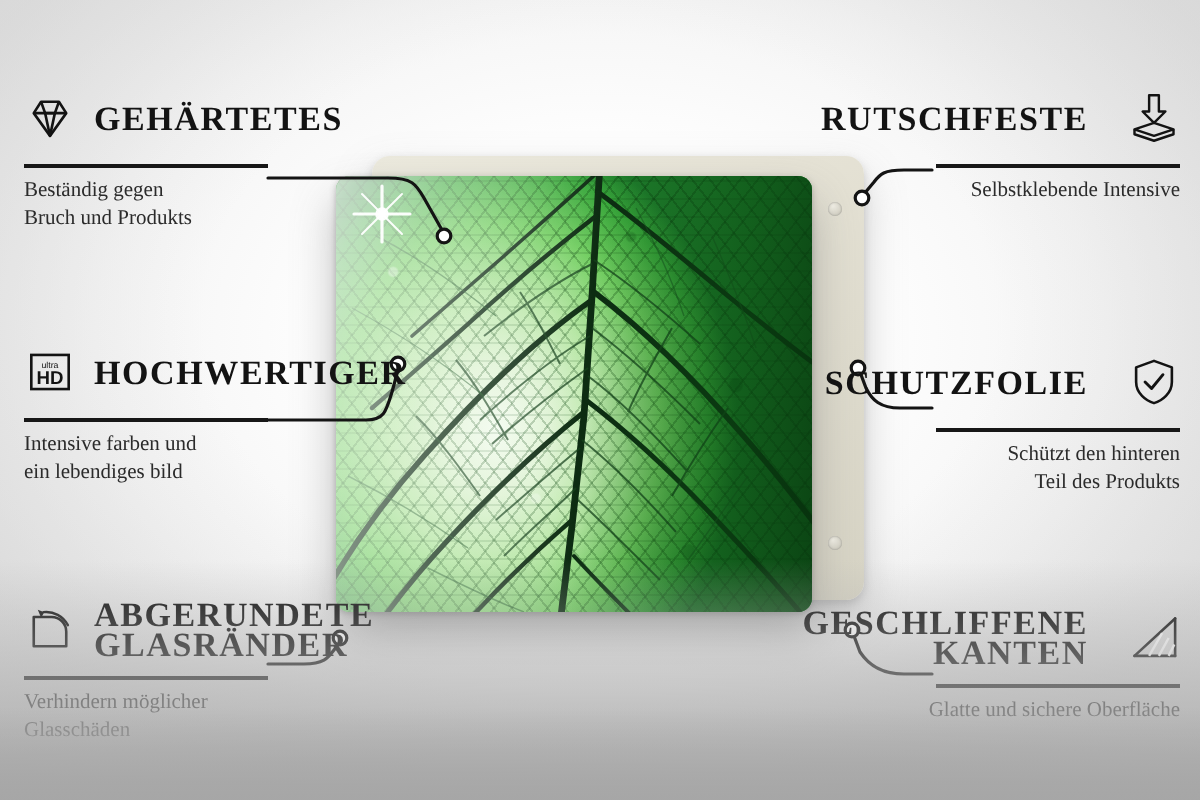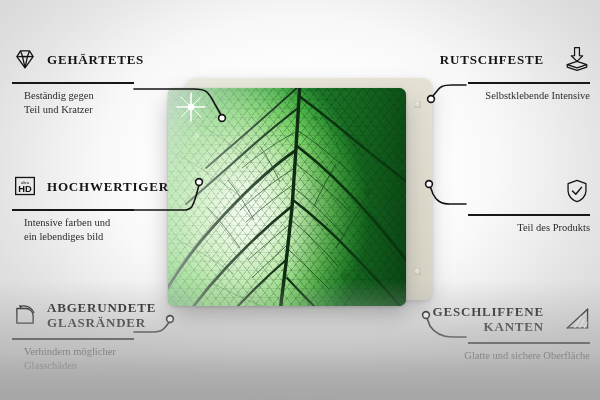--- a/index.html
+++ b/index.html
@@ -85,31 +85,30 @@
     background:linear-gradient(118deg, rgba(255,255,255,.45) 0%, rgba(255,255,255,.12) 16%, rgba(255,255,255,0) 34%);
   }
   .sparkle{position:absolute;left:6px;top:4px;width:34px;height:30px;pointer-events:none;}
 
   
   .feat{position:absolute;width:200px;}
   .feat .head{display:flex;align-items:center;gap:9px;height:46px;}
   .feat.right .head{flex-direction:row-reverse;gap:20px;}
   .ttl{
     font-family:"Liberation Serif", serif;
-    font-size:13px;letter-spacing:.8px;color:#131313;font-weight:700;
+    font-size:17px;letter-spacing:.8px;color:#131313;font-weight:700;
     line-height:15px;text-transform:uppercase;
   }
   .feat.left .ttl{text-align:left;}
   .feat.right .ttl{text-align:right;}
   .rule{height:1.5px;background:#171717;width:122px;}
   .feat.right .rule{margin-left:auto;}
   .sub{
     font-size:10.5px;color:#2b2b2b;line-height:14px;margin-top:5px;
     font-family:"Liberation Serif", serif;
-    margin-left:12px;
   }
   .feat.right .sub{text-align:right;}
   .ico{width:26px;height:26px;flex:0 0 26px;display:block;}
 
   #f1{left:12px;top:36px;}
   #f2{left:12px;top:163px;}
   #f3{left:12px;top:292px;}
   #f4{right:10px;top:36px;width:200px;}
   #f5{right:10px;top:168px;width:200px;}
   #f6{right:10px;top:296px;width:200px;}
@@ -219,21 +218,21 @@
           <path d="M13 13 H19"></path>
         </g>
       </svg>
       <div class="ttl">
         <div>GEHÄRTETES</div>
       </div>
     </div>
     <div class="rule"></div>
     <div class="sub">
       <div>Beständig gegen</div>
-      <div>Teil und Kratzer</div>
+      <div>Bruch und Produkts</div>
     </div>
   </div>
 
   <div class="feat left" id="f2">
     <div class="head">
       <svg class="ico" viewBox="0 0 32 32">
         <rect x="4.5" y="5.5" width="23" height="21" fill="none" stroke="#131313" stroke-width="1.6"></rect>
         <text x="16" y="13.6" text-anchor="middle" font-family="Liberation Sans, sans-serif" font-size="5.4" fill="#131313">ultra</text>
         <text x="16" y="23.4" text-anchor="middle" font-family="Liberation Sans, sans-serif" font-size="11.5" font-weight="bold" fill="#131313">HD</text>
       </svg>
@@ -285,23 +284,28 @@
       <div>Selbstklebende Intensive</div>
     </div>
   </div>
 
   <div class="feat right" id="f5">
     <div class="head">
       <svg class="ico" viewBox="0 0 32 32">
         <path d="M16 3 L27 7 V16 C27 23 21 27.5 16 29 C11 27.5 5 23 5 16 V7 Z" fill="none" stroke="#131313" stroke-width="1.6" stroke-linejoin="round"></path>
         <path d="M10.5 16 L14.5 20 L21.5 11.5" fill="none" stroke="#131313" stroke-width="1.8" stroke-linecap="round" stroke-linejoin="round"></path>
       </svg>
-    </div>
-    <div class="rule"></div>
-    <div class="sub">
+      <div class="ttl">
+        <div>SCHUTZFOLIE</div>
+        <div></div>
+      </div>
+    </div>
+    <div class="rule"></div>
+    <div class="sub">
+      <div>Schützt den hinteren</div>
       <div>Teil des Produkts</div>
     </div>
   </div>
 
   <div class="feat right" id="f6">
     <div class="head">
       <svg class="ico" viewBox="0 0 32 32">
         <g stroke="#131313" stroke-width="1.6" stroke-linecap="round">
           <line x1="29" y1="4" x2="4" y2="27"></line>
           <line x1="29" y1="27" x2="4" y2="27"></line>

